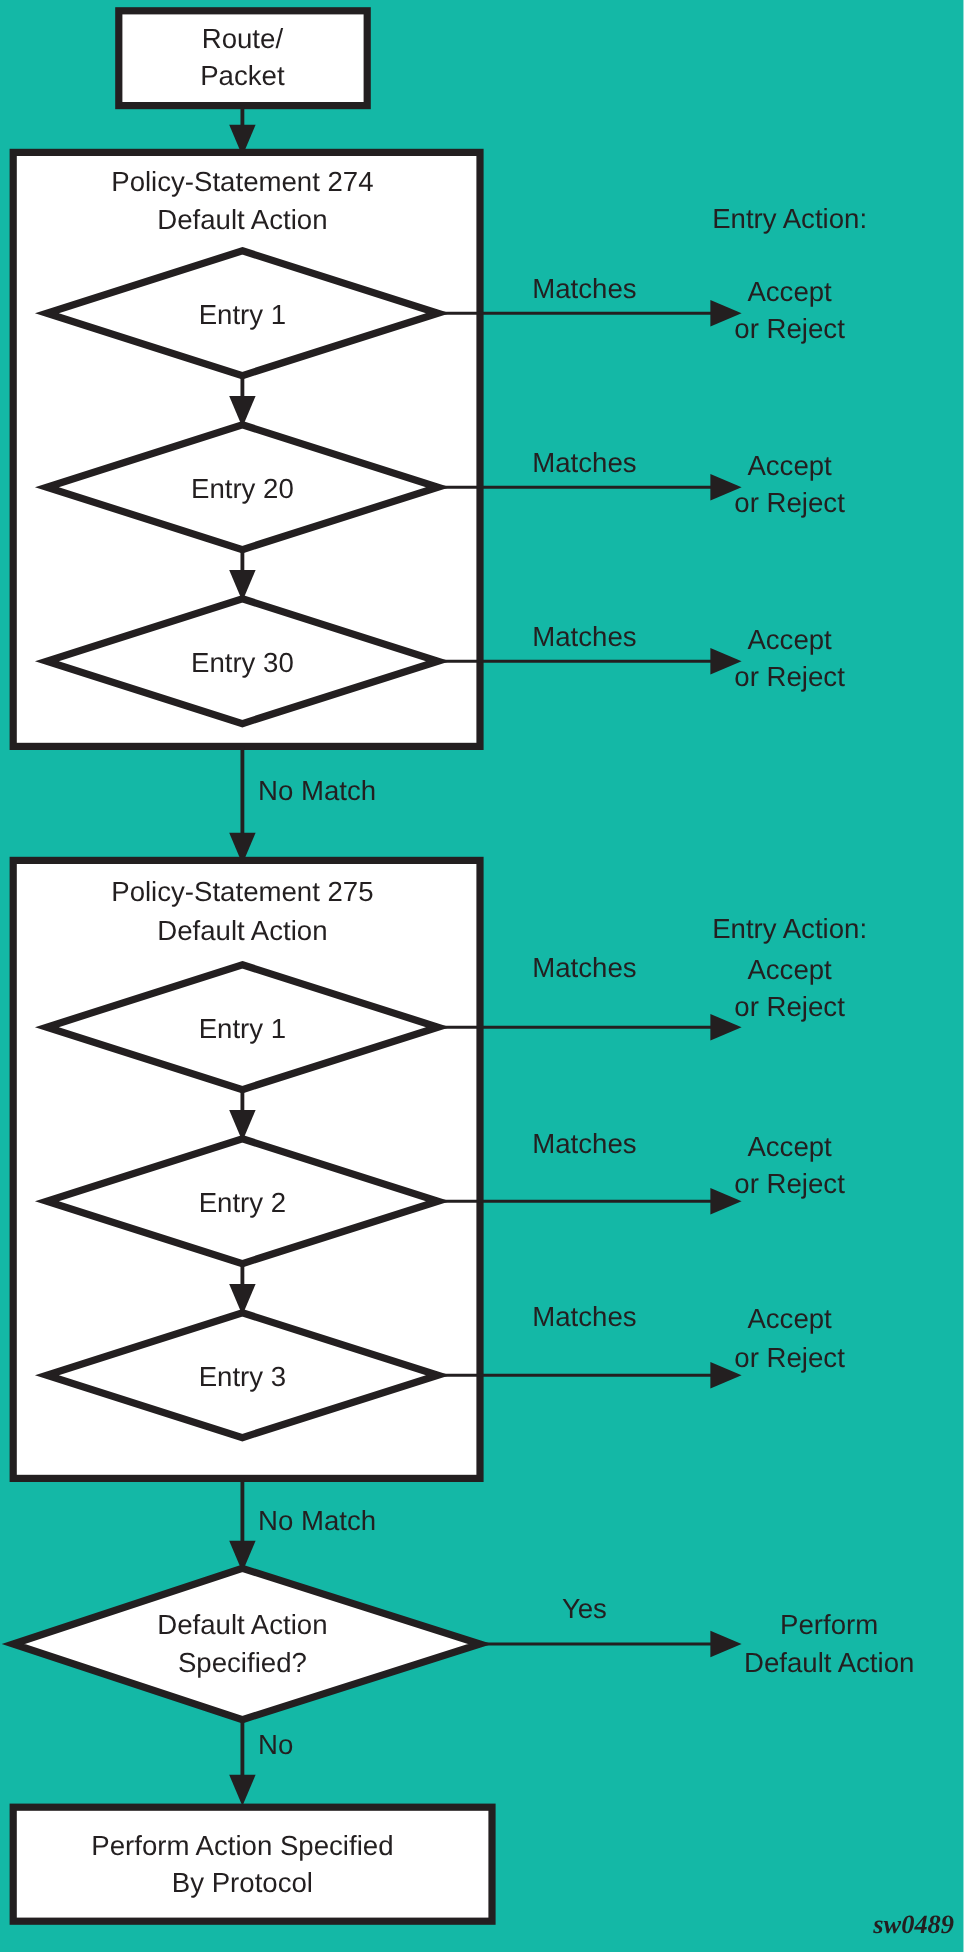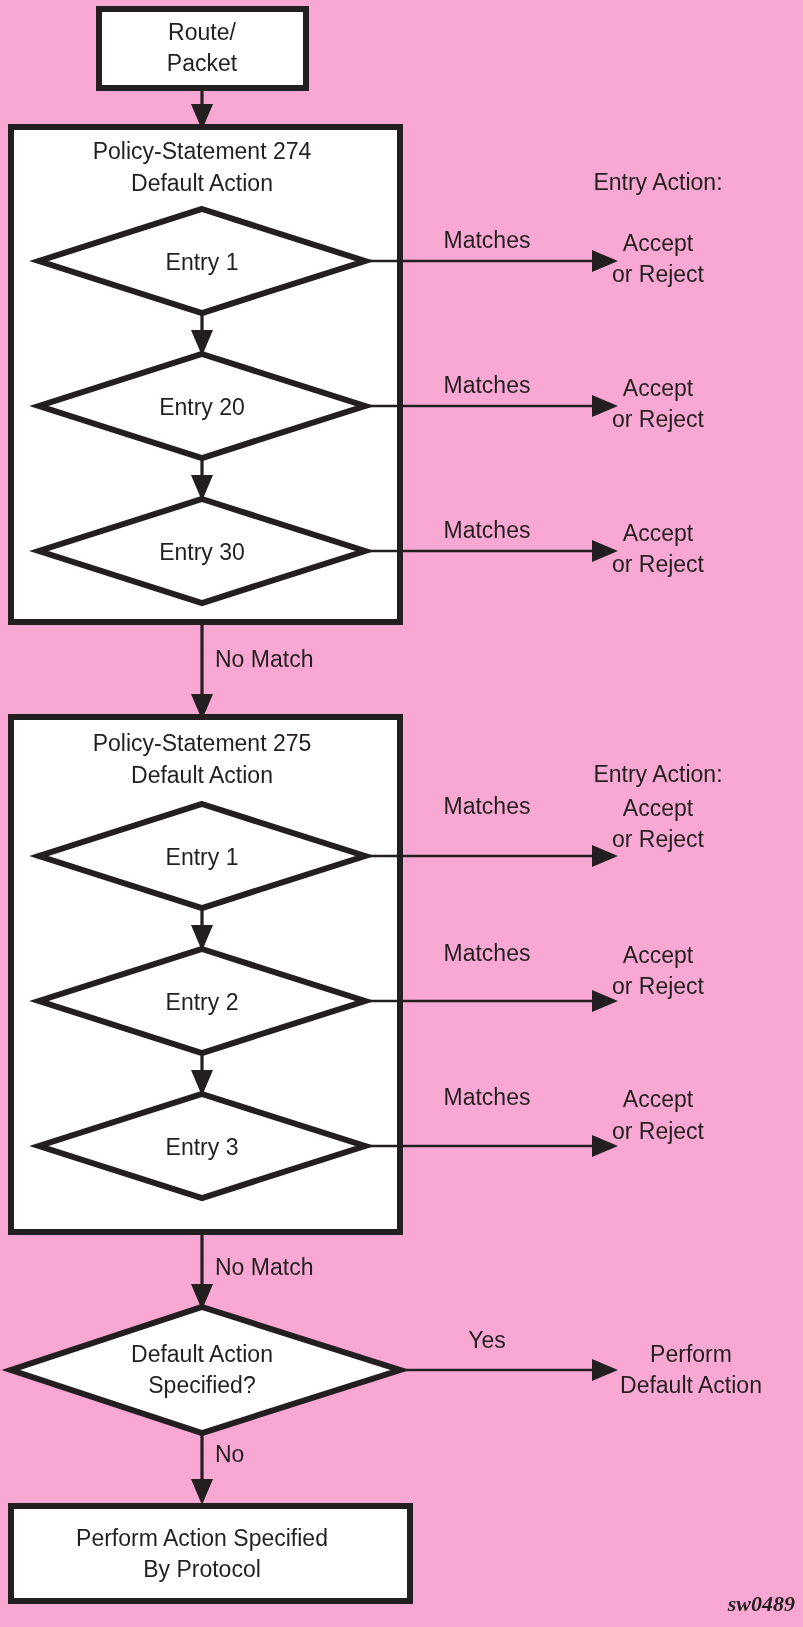--- a/index.html
+++ b/index.html
@@ -8,21 +8,21 @@
     background: #ffffff;
   }
   body {
     font-family: "Liberation Sans", sans-serif;
     color: #231f20;
   }
   #canvas {
     position: relative;
     width: 803px;
     height: 1627px;
-    background: #f9a8d4;
+    background: #14b8a6;
     overflow: hidden;
   }
   #flow-svg {
     position: absolute;
     top: 0;
     left: 0;
     width: 803px;
     height: 1627px;
   }
   .node-text {

